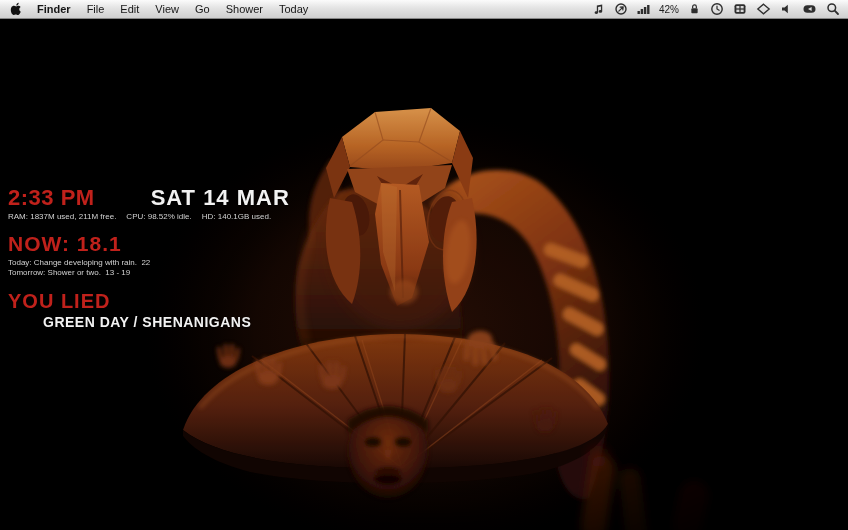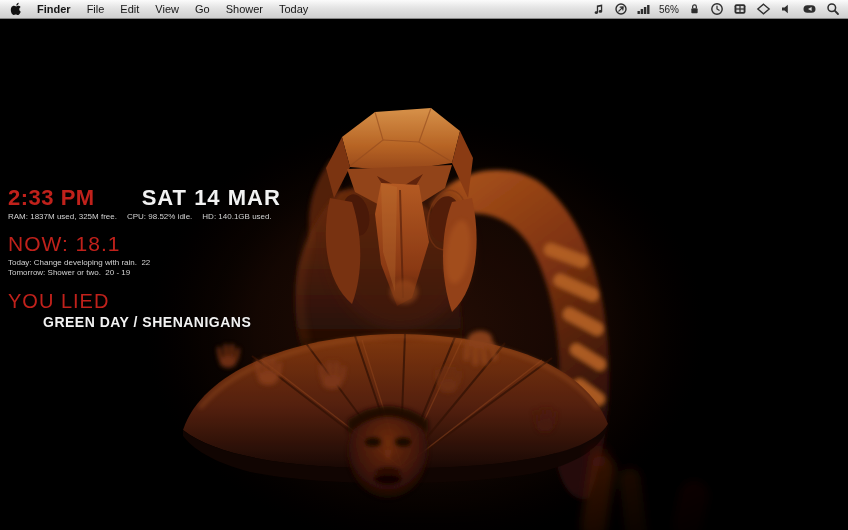--- a/index.html
+++ b/index.html
@@ -24,28 +24,28 @@
   .menu-item{font-size:11px;color:#161616;padding:0 8px;line-height:19px;height:100%;}
   .menu-item.bold{font-weight:bold;}
   .menu-right{margin-left:auto;display:flex;align-items:center;gap:7px;height:100%;padding-right:2px;}
   .status-icon{display:flex;align-items:center;height:100%;padding:0 1px;}
   .status-icon svg{display:block;}
   .battery-label{font-size:10px;color:#1d1d1d;padding:0 1px;}
 
   
   .geeklets{position:absolute;left:8px;top:185px;z-index:10;}
   .geeklets *{text-shadow:0 1px 2px rgba(0,0,0,.9);}
-  .row-time{display:flex;align-items:flex-end;}
+  .row-time{display:flex;align-items:flex-end;gap:9px;}
   .g-time{font-size:22px;font-weight:bold;color:var(--accent-red,#c0211b);letter-spacing:.5px;}
   .g-date{font-size:22px;font-weight:bold;color:var(--text-white,#f2f2f2);letter-spacing:1px;margin-left:47px;}
   .g-stats{font-size:8px;color:var(--text-gray,#d0d0d0);margin-top:1px;display:flex;gap:10px;white-space:pre;}
-  .g-now{font-size:21px;font-weight:normal;color:var(--accent-red,#c0211b);margin-top:11px;letter-spacing:1px;}
+  .g-now{font-size:21px;font-weight:bold;color:var(--accent-red,#c0211b);margin-top:11px;letter-spacing:1px;}
   .g-fc{font-size:8px;color:var(--text-gray,#d0d0d0);line-height:10px;white-space:pre;}
   .g-fc.first{margin-top:2px;}
-  .g-track{font-size:20px;font-weight:normal;color:var(--accent-red,#c0211b);margin-top:12px;letter-spacing:1px;}
+  .g-track{font-size:20px;font-weight:bold;color:var(--accent-red,#c0211b);margin-top:12px;letter-spacing:1px;}
   .g-artist{font-size:14px;font-weight:bold;color:var(--text-white,#f2f2f2);letter-spacing:.5px;margin-top:1px;margin-left:35px;}
 </style>
 </head>
 <body>
 
 <svg class="wallpaper" viewBox="0 0 848 530" aria-hidden="true">
   <defs>
     <radialGradient id="glow" cx="50%" cy="50%" r="50%">
       <stop offset="0%" stop-color="#54200c"></stop>
       <stop offset="55%" stop-color="#2c0f06"></stop>
@@ -230,21 +230,21 @@
       </svg>
     </span>
     <span class="status-icon">
       <svg width="13" height="14" viewBox="0 0 13 14" fill="#2e2e2e">
         <rect x="0.5" y="9" width="2.4" height="3"></rect>
           <rect x="3.7" y="7" width="2.4" height="5"></rect>
         <rect x="6.9" y="5" width="2.4" height="7"></rect>
           <rect x="10.1" y="3" width="2.4" height="9"></rect>
       </svg>
     </span>
-    <span class="battery-label">56%</span>
+    <span class="battery-label">42%</span>
     <span class="status-icon">
       <svg width="13" height="14" viewBox="0 0 14 14">
         <path d="M5 6.2 V4.6 a2 2 0 0 1 4 0 V6.2" fill="none" stroke="#2e2e2e" stroke-width="1.3"></path>
         <rect x="3.6" y="6.2" width="6.8" height="5.4" rx="1" fill="#2e2e2e"></rect>
       </svg>
     </span>
     <span class="status-icon">
       <svg width="14" height="14" viewBox="0 0 14 14">
         <circle cx="7" cy="7" r="5.2" fill="none" stroke="#2e2e2e" stroke-width="1.4"></circle>
         <path d="M7 4.2 V7 L9.1 8.3" stroke="#2e2e2e" stroke-width="1.2" fill="none" stroke-linecap="round"></path>
@@ -285,22 +285,22 @@
     </span>
   </div>
 </div>
 
 <div class="geeklets">
   <div class="row-time">
     <span class="g-time">2:33 PM</span>
     <span class="g-date">SAT 14 MAR</span>
   </div>
   <div class="g-stats">
-    <span>RAM: 1837M used, 325M free.</span>
+    <span>RAM: 1837M used, 211M free.</span>
     <span>CPU: 98.52% idle.</span>
     <span>HD: 140.1GB used.</span>
   </div>
   <div class="g-now">NOW: 18.1</div>
   <div class="g-fc first">Today: Change developing with rain.  22</div>
-  <div class="g-fc">Tomorrow: Shower or two.  20 - 19</div>
+  <div class="g-fc">Tomorrow: Shower or two.  13 - 19</div>
   <div class="g-track">YOU LIED</div>
   <div class="g-artist">GREEN DAY / SHENANIGANS</div>
 </div>
 
 </body></html>

